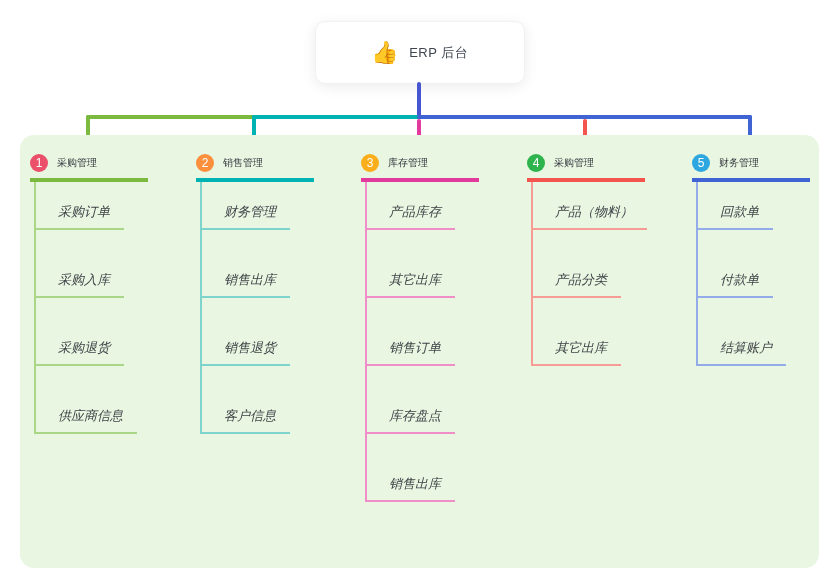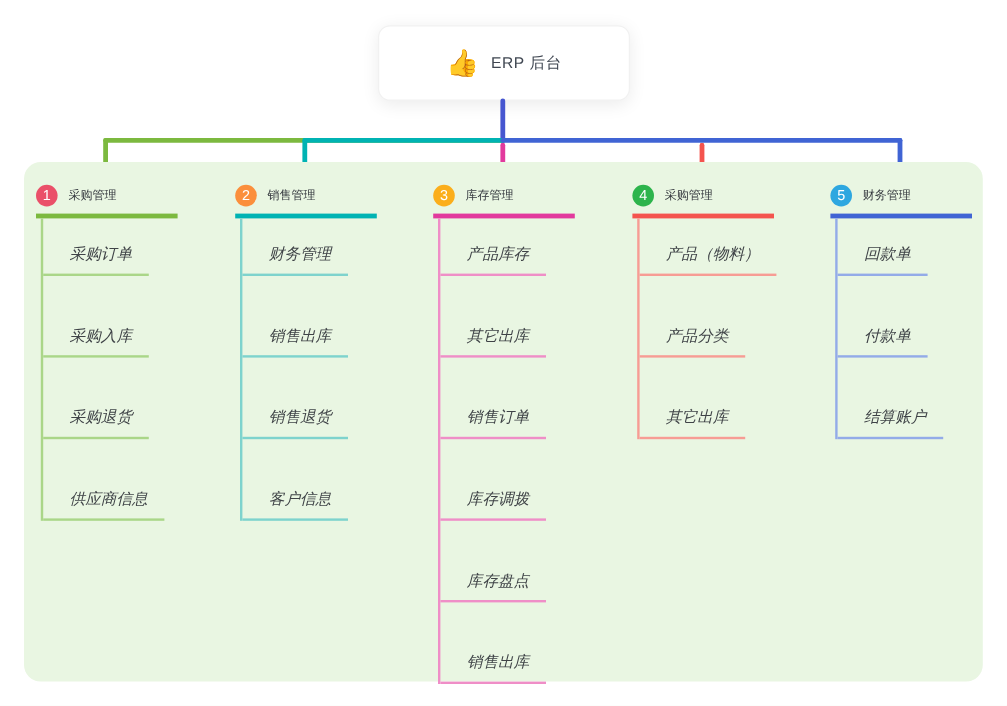--- a/index.html
+++ b/index.html
@@ -111,23 +111,20 @@
       <div class="child">
           <span class="child-label">产品库存</span>
         </div>
       <div class="child">
           <span class="child-label">其它出库</span>
         </div>
       <div class="child">
           <span class="child-label">销售订单</span>
         </div>
       <div class="child">
-          <span class="child-label">库存调拨</span>
-        </div>
-      <div class="child">
           <span class="child-label">库存盘点</span>
         </div>
       <div class="child">
           <span class="child-label">销售出库</span>
         </div>
     </div>
   </div>
 
   <div class="col" style="left: 527px; --c: #f4544e; --light: #f79c94; --badge: #2db44c;">
     <div class="bh">

